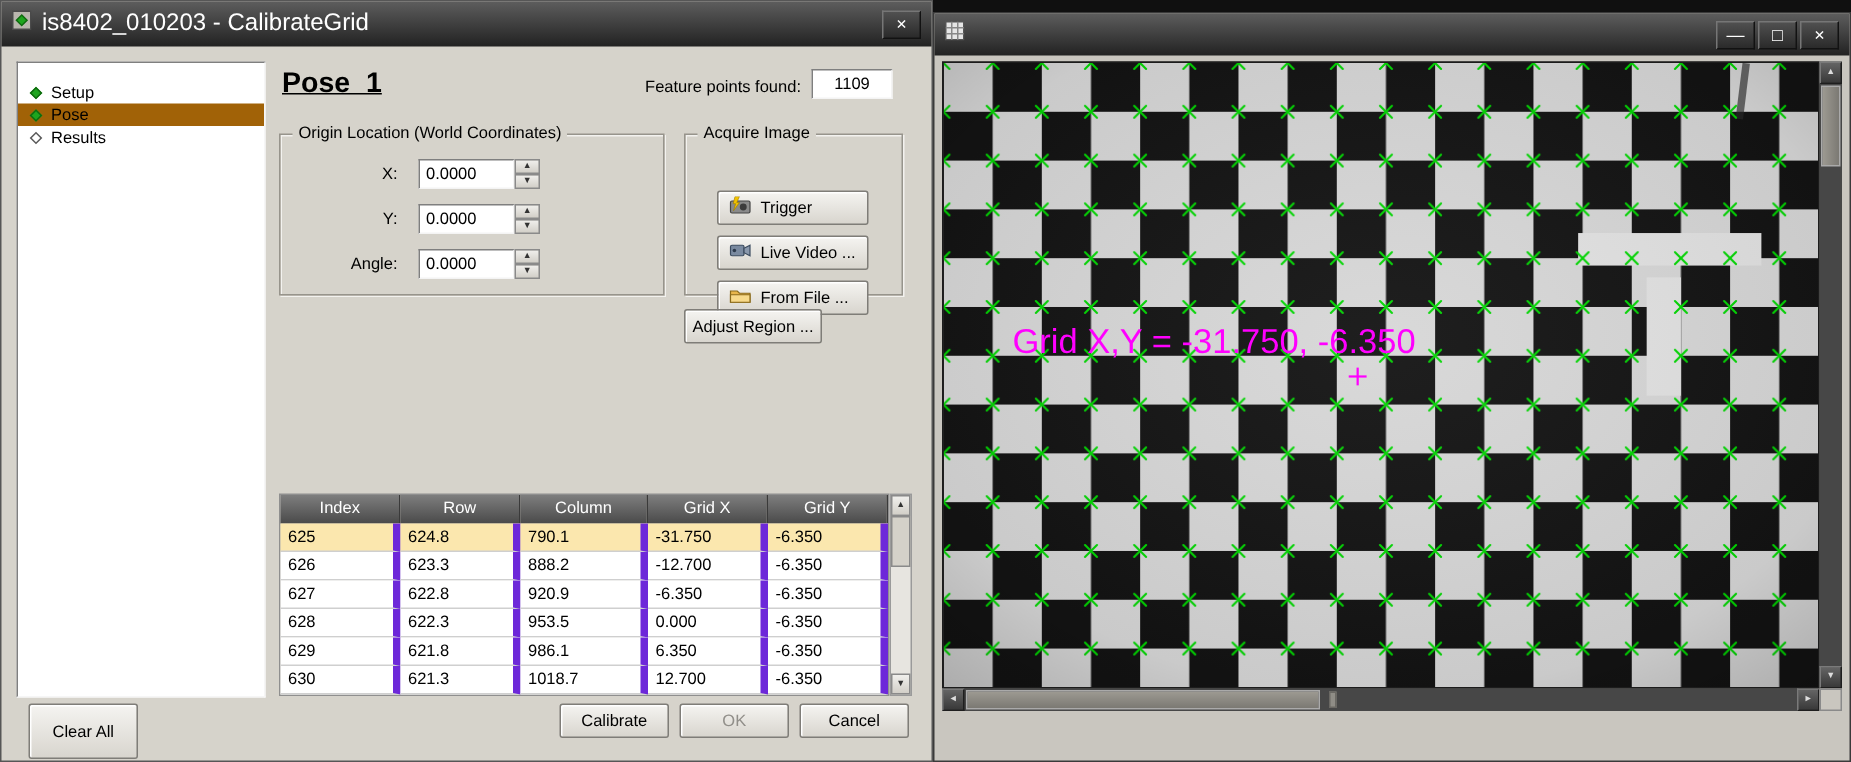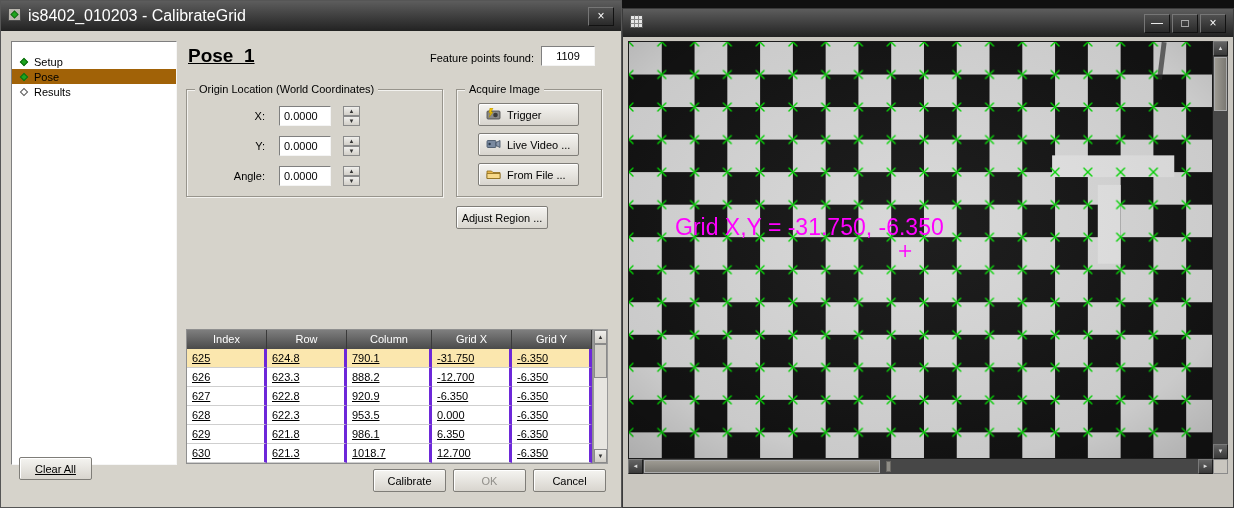--- a/index.html
+++ b/index.html
@@ -29,40 +29,40 @@
   .fp-value { position:absolute; left:540px; top:45px; width:54px; height:20px; line-height:18px; text-align:center; font-size:11px; }
 
   .group { position:absolute; border:1px solid #97948c; box-shadow:1px 1px 0 #f3f2ef, inset 1px 1px 0 #f3f2ef; }
   .group-title { position:absolute; top:-8px; left:8px; background:#d6d3cb; padding:0 4px; font-size:11px; line-height:14px; white-space:nowrap; }
   .g-origin { left:185px; top:88px; width:257px; height:108px; }
   .g-acquire { left:455px; top:88px; width:146px; height:108px; }
 
   .f-label { position:absolute; left:0; width:78px; text-align:right; font-size:11px; line-height:20px; }
   .r1 { top:16px; } .r2 { top:46px; } .r3 { top:76px; }
   .spin { position:absolute; left:92px; width:81px; height:20px; }
-  .spin-val { position:absolute; left:0; top:0; width:52px; height:20px; font-size:11px; line-height:18px; padding-left:4px; }
+  .spin-val { position:absolute; left:0; top:0; width:64px; height:20px; font-size:11px; line-height:18px; padding-left:4px; }
   .spin-btns { position:absolute; left:64px; top:0; width:17px; height:20px; display:flex; flex-direction:column; }
   .spin-btn { flex:1; background:linear-gradient(#f0efec,#d2cfc8); border:1px solid #8a8a8a; font-size:6px; line-height:8px; text-align:center; color:#333; overflow:hidden; }
 
-  .acq-btn { position:absolute; left:21px; width:101px; height:23px; display:flex; align-items:center; gap:6px; padding-left:7px; }
+  .acq-btn { position:absolute; left:21px; width:101px; height:23px; display:flex; align-items:center; gap:6px; padding-left:7px;margin-top:24px; }
   .a1 { top:13px; } .a2 { top:43px; } .a3 { top:73px; }
   .adjust-btn { position:absolute; left:455px; top:205px; width:92px; height:23px; }
 
   .ftable { position:absolute; left:185px; top:328px; width:407px; border:1px solid #8f8f8f; }
   .trow { display:grid; grid-template-columns:80px 80px 85px 80px 80px; height:19px; }
   .thead .cell { background:linear-gradient(#7e7e7e,#4a4a4a); color:#fff; text-align:center; border-right:1px solid #3a3a3a; font-size:11px; line-height:19px; }
-  .tbody .cell { background:#fff; font-size:11px; line-height:18px; padding-left:5px; border-right:3px solid #6d28d9; border-bottom:1px solid #cfcfcf; white-space:nowrap;text-decoration:underline; }
+  .tbody .cell { background:#fff; font-size:11px; line-height:18px; padding-left:5px; border-right:5px solid #6d28d9; border-bottom:1px solid #cfcfcf; white-space:nowrap; }
   .trow.selected .cell { background:#fbe7ae; }
 
   .tscroll { position:absolute; left:592px; top:328px; width:15px; height:135px; background:#e7e5e0; border:1px solid #9a9a9a; }
   .tscroll .sb { position:absolute; left:0; width:13px; height:14px; background:linear-gradient(#f0efec,#d2cfc8); border:1px solid #8a8a8a; font-size:6px; text-align:center; line-height:12px; color:#333; }
   .tscroll .up { top:0; } .tscroll .down { bottom:0; }
   .tscroll .thumb { position:absolute; left:0; top:14px; width:13px; height:34px; background:#d4d1c9; border:1px solid #8a8a8a; }
 
-  .clear-all { position:absolute; left:18px; top:456px; width:73px; height:23px;text-decoration:underline; }
+  .clear-all { position:absolute; left:18px; top:468px; width:73px; height:37px; }
   .calibrate-btn { position:absolute; left:372px; top:468px; width:73px; height:23px; }
   .ok-btn { position:absolute; left:452px; top:468px; width:73px; height:23px; color:#918f8a; }
   .cancel-btn { position:absolute; left:532px; top:468px; width:73px; height:23px; }
 
   
   .view-win { position:absolute; left:622px; top:8px; width:612px; height:500px; background:#c9c6bf; border:1px solid #3a3a3a; }
   .view-win .titlebar { height:28px; }
   .ctrls { margin-left:auto; display:flex; }
   .view-content { position:absolute; left:5px; right:5px; top:32px; bottom:33px; }
   .img-area { position:absolute; left:0; top:0; right:15px; bottom:15px; background:#0d0d0d; overflow:hidden; border:1px solid #1c1c1c; }

